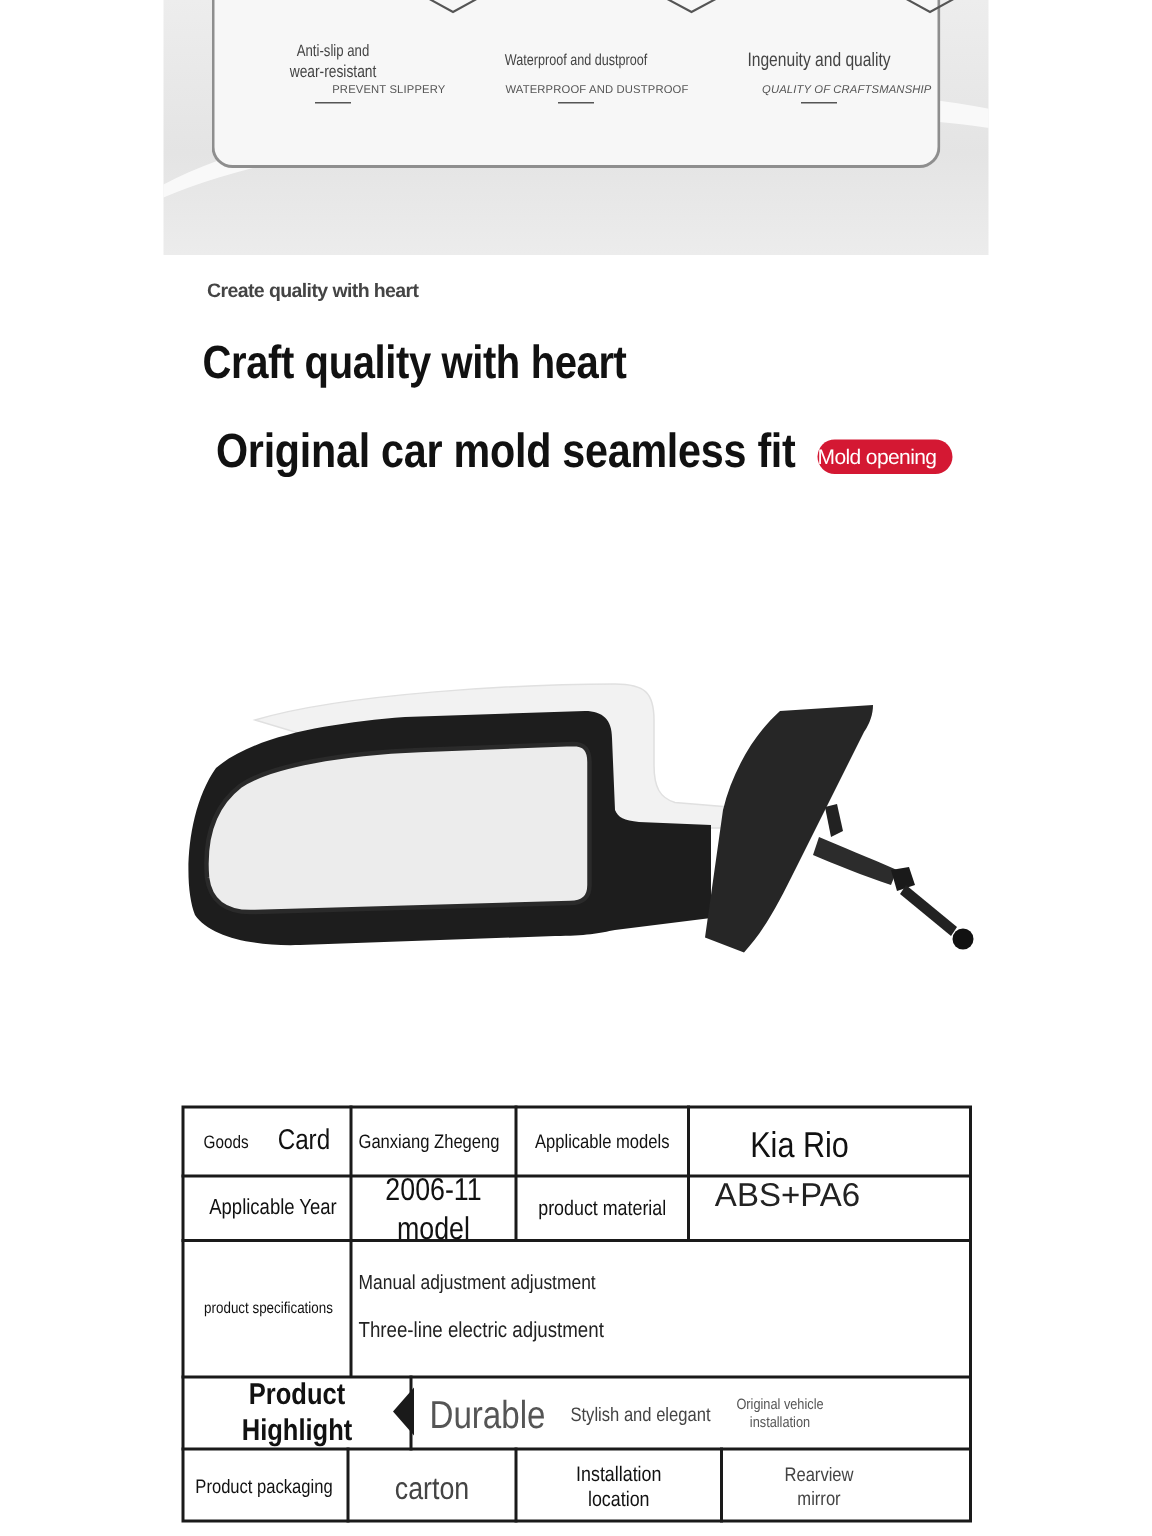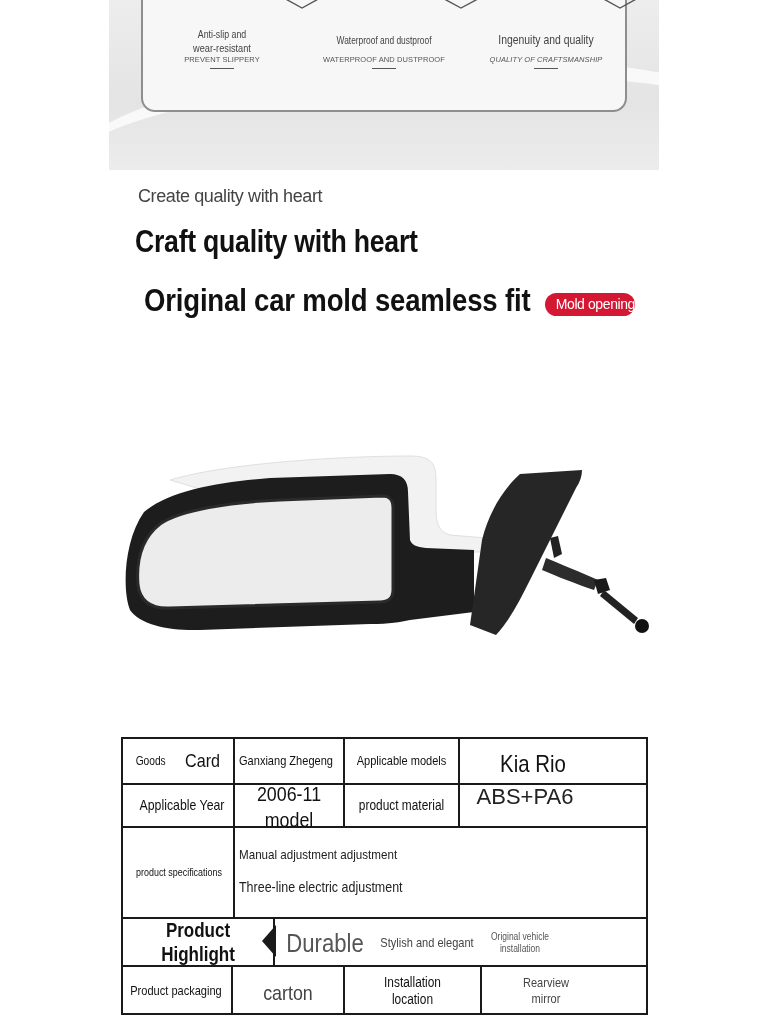--- a/index.html
+++ b/index.html
@@ -11,32 +11,32 @@
   .banner { left:109px; top:0; width:550px; height:170px;
             background:linear-gradient(180deg,#ededed 0%,#e4e4e4 60%,#ececec 100%); overflow:hidden; }
   .banner-arc { position:absolute; left:-40px; top:60px; width:700px; height:160px; border-radius:50%;
             border-top:18px solid rgba(255,255,255,0.75); transform:rotate(-3deg); }
   .panel { position:absolute; left:32px; top:-20px; width:486px; height:132px; background:#f7f7f7;
            border:2px solid #8e8e8e; border-top:none; border-radius:0 0 14px 14px; box-sizing:border-box; }
   .feature { position:absolute; top:0; width:150px; text-align:center; }
   .hex { position:absolute; top:0; }
   .feat-title { position:absolute; left:0; width:150px; text-align:center; color:#444;
                 font-family:"Liberation Sans", sans-serif; transform:scaleX(0.8); }
-  .feat-sub { position:absolute; left:0; width:150px; text-align:center; color:#555; font-size:7.5px;
+  .feat-sub { position:absolute; left:0; width:150px; text-align:right; color:#555; font-size:7.5px;
               letter-spacing:0.1px; }
   .feat-line { position:absolute; left:63px; width:24px; height:1px; background:#555; }
 
   
-  .h-small { left:138px; top:186px; font-size:18px; color:#444; letter-spacing:-0.4px; }
+  .h-small { left:138px; top:186px; font-size:13px; color:#444; letter-spacing:-0.4px;font-weight:bold; }
   .h-big { left:135px; top:224px; font-size:31px; font-weight:bold; color:#111; letter-spacing:-0.3px;
            transform:scaleX(0.86); transform-origin:left top; }
   .h-fit { left:144px; top:282px; font-size:32px; font-weight:bold; color:#111; letter-spacing:-0.2px;
            transform:scaleX(0.86); transform-origin:left top; }
   .badge { left:545px; top:293px; width:90px; height:23px; border-radius:12px; background:#d41833;
-           color:#fff; font-size:14px; line-height:23px; text-align:right; letter-spacing:-0.4px; }
+           color:#fff; font-size:14px; line-height:23px; text-align:left; letter-spacing:-0.4px; }
 
   
   .mirror { left:110px; top:440px; width:550px; height:210px; }
 
   
   .tbl { left:121px; top:737px; width:527px; height:278px; border:2px solid #1a1a1a; box-sizing:border-box; }
   .hl { position:absolute; height:2px; background:#1a1a1a; }
   .vl { position:absolute; width:2px; background:#1a1a1a; }
   .cell { position:absolute; display:flex; align-items:center; justify-content:center; text-align:center;
           color:#111; font-family:"Liberation Sans", sans-serif; line-height:1.2; }

